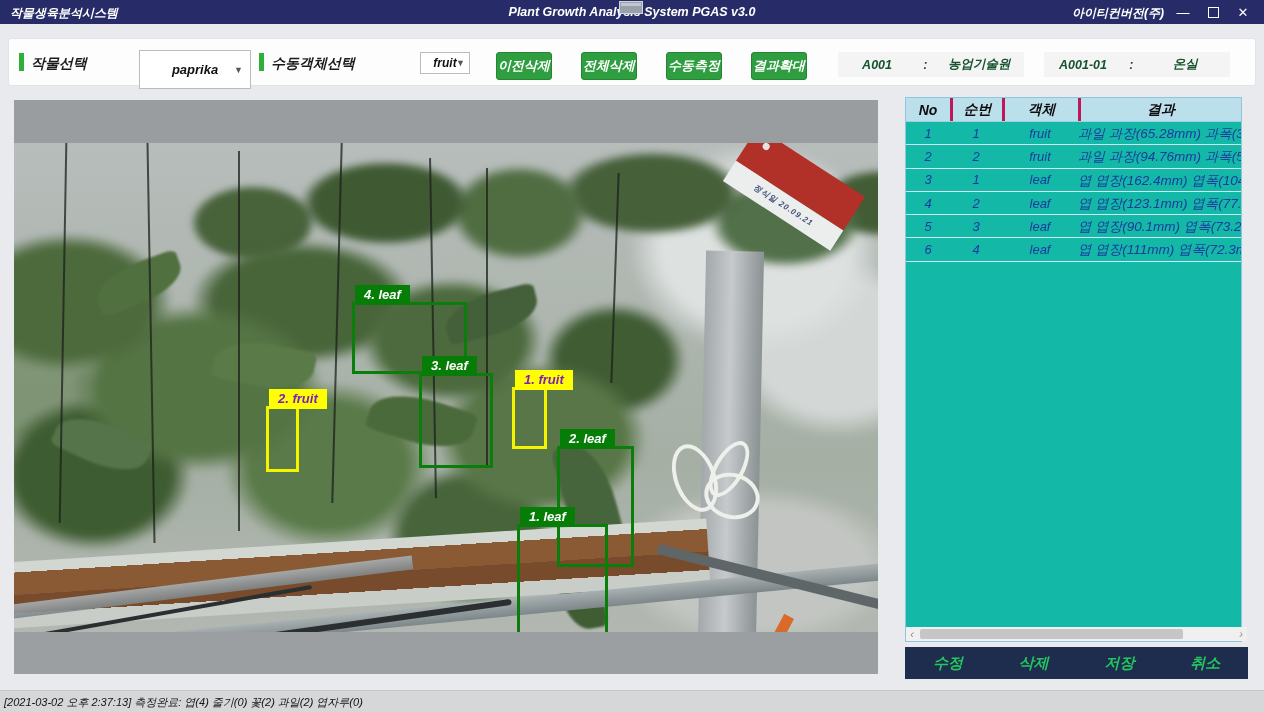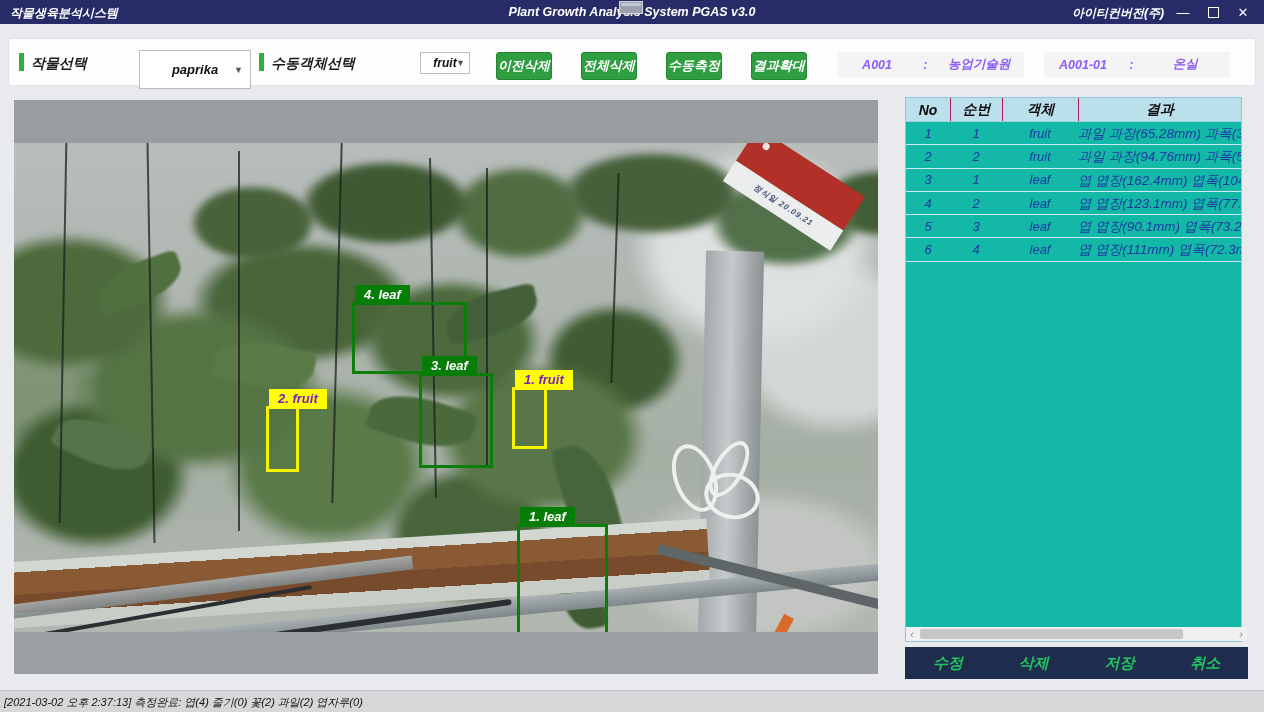--- a/index.html
+++ b/index.html
@@ -20,21 +20,21 @@
 
   
   .toolbar { position:absolute; left:8px; top:38px; width:1248px; height:48px; background:#fdfdfe; border:1px solid #e2e4e8; border-radius:3px; }
   .accent { position:absolute; width:5px; height:18px; background:#2fae3a; }
   .tb-label { position:absolute; font-size:14px; font-weight:bold; color:#1b1b1b; }
   .dropdown { position:absolute; background:#fff; border:1px solid #b9bdc2; display:flex; align-items:center; justify-content:center; }
   .dropdown .dd-val { font-weight:bold; font-size:13px; color:#111; }
   .dropdown .dd-caret { position:absolute; right:7px; font-size:9px; color:#555; top:50%; transform:translateY(-52%); }
   .tb-btn { position:absolute; width:56px; height:28px; top:13px; background:#2f9e41; border:1px solid #258533; border-radius:3px; color:#fff; font-weight:bold; font-size:13px; display:flex; align-items:center; justify-content:center; cursor:pointer; }
   .info-box { position:absolute; top:13px; width:186px; height:25px; background:#f4f4f5; display:flex; align-items:center; }
-  .info-box span { font-size:12.5px; font-weight:bold; color:#8b5cf6; }
+  .info-box span { font-size:12.5px; font-weight:bold; color:#14532d; }
   .ib-code { position:absolute; left:0; width:42%; text-align:center; }
   .ib-sep  { position:absolute; left:42%; width:10%; text-align:center; }
   .ib-name { position:absolute; left:52%; width:48%; text-align:center; }
 
   
   .photo { position:absolute; left:14px; top:100px; width:864px; height:574px; background:#9a9ea1; overflow:hidden; }
   .photo-area { position:absolute; left:0; top:43px; width:864px; height:489px; overflow:hidden;
     background:linear-gradient(180deg,#b7bdbb 0%,#aeb6af 35%,#a5afa4 65%,#b2b8b1 100%); }
   .gbar-top { position:absolute; left:0; top:0; width:864px; height:43px; background:#999da0; }
   .gbar-bot { position:absolute; left:0; top:532px; width:864px; height:42px; background:#9b9fa2; }
@@ -89,21 +89,21 @@
   .bbox { position:absolute; }
   .bbox .bb-label { position:absolute; bottom:100%; left:0; white-space:nowrap; font-size:13px; font-weight:bold; padding:2px 9px 3px; }
   .bbox.leaf { border:3px solid #0a7d0a; }
   .bbox.leaf .bb-label { background:#067d06; color:#fff;text-align:center; }
   .bbox.fruit { border:3px solid #f4f400; }
   .bbox.fruit .bb-label { background:#ffff00; color:#7a1fc0; }
 
   
   .rtable { position:absolute; left:905px; top:97px; width:337px; height:545px; background:#14b8a6; border:1px solid #8fc6db; }
   .rt-header { display:grid; grid-template-columns:44px 52px 76px 1fr; height:24px; background:#bcdfec; border-bottom:1px solid #9fd0e2; }
-  .rt-header div { display:flex; align-items:center; justify-content:center; font-size:14px; font-weight:bold; color:#0d0d0d; border-left:1px solid #be185d; }
+  .rt-header div { display:flex; align-items:center; justify-content:center; font-size:14px; font-weight:bold; color:#0d0d0d; border-left:3px solid #be185d; }
   .rt-header div:first-child { border-left:none; }
   .rt-row { display:grid; grid-template-columns:44px 52px 76px 1fr; height:23.3px; border-bottom:1px solid #cfe8f2; }
   .rt-row div { display:flex; align-items:center; justify-content:center; font-size:13px; color:#1c3aa0; }
   .rt-row .rt-result { display:block; line-height:23px; text-align:center; font-size:13.5px; white-space:nowrap; overflow:hidden; }
   .hscroll { position:absolute; left:906px; top:627px; width:341px; height:14px; background:#f0f0f0; }
   .hs-arrow { position:absolute; top:0; width:12px; height:14px; color:#8a8a8a; font-size:11px; display:flex; align-items:center; justify-content:center; }
   .hs-thumb { position:absolute; left:14px; top:2px; width:263px; height:10px; background:#c6c6c6; border-radius:2px; }
   .actionbar { position:absolute; left:905px; top:647px; width:343px; height:32px; background:#1e2c4e; display:flex; }
   .actionbar .act { flex:1; display:flex; align-items:center; justify-content:center; color:#22c55e; font-size:15px; font-weight:bold; cursor:pointer; }
 
@@ -212,20 +212,23 @@
       </div>
       <div class="bbox leaf" style="left:405px; top:230px; width:74px; height:95px;">
         <div class="bb-label">3. leaf</div>
       </div>
       <div class="bbox fruit" style="left:498px; top:244px; width:35px; height:62px;">
         <div class="bb-label">1. fruit</div>
       </div>
       <div class="bbox fruit" style="left:252px; top:263px; width:33px; height:66px;">
         <div class="bb-label">2. fruit</div>
       </div>
+      <div class="bbox leaf" style="left:543px; top:303px; width:77px; height:121px;">
+        <div class="bb-label">2. leaf</div>
+      </div>
       <div class="bbox leaf" style="left:503px; top:381px; width:91px; height:139px;">
         <div class="bb-label">1. leaf</div>
       </div>
     </div>
   </div>
 
   <div class="rtable">
     <div class="rt-header">
       <div>No</div>
       <div>순번</div>

